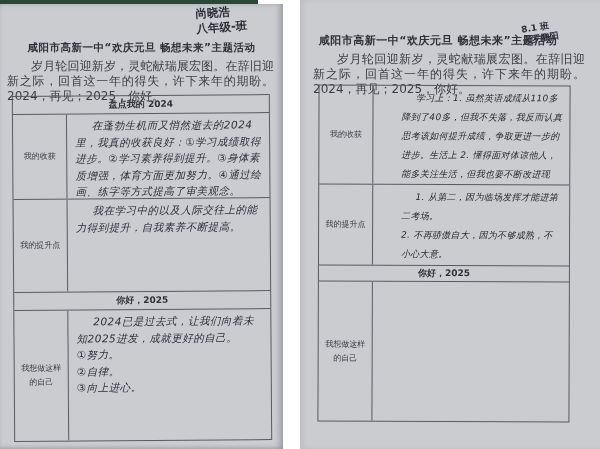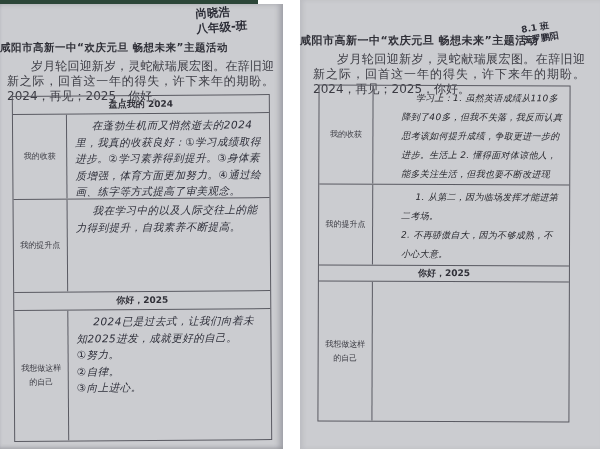--- a/index.html
+++ b/index.html
@@ -16,21 +16,21 @@
                 box-shadow: inset -4px 0 5px rgba(60,60,70,.25), inset 0 -2px 3px rgba(60,60,70,.12); }
   .page-right { left:300px; top:0;  width:300px; height:449px;
                 box-shadow: inset 3px 0 4px rgba(60,60,70,.10); }
 
   .annot { position:absolute; font-weight:bold; color:#2b2c36; }
   .annot div { white-space:nowrap; }
   .annot-left  { left:196px; top:1px;  font-size:11.5px; line-height:15px; transform:rotate(-4deg); }
   .annot-right { left:222px; top:22px; font-size:9px;  line-height:11px;  transform:rotate(-9deg); }
 
   .title { position:absolute; font-size:11px; font-weight:bold; letter-spacing:.5px;
-           text-align:left; white-space:nowrap; color:#303038; }
+           text-align:center; white-space:nowrap; color:#303038; }
   .page-left  .title { left:0; width:100%; top:37px; font-size:10.5px; }
   .page-right .title { left:0; width:92%;  top:33px; }
 
   .intro { position:absolute; font-size:12px; color:#3c3c44; line-height:15px;
            text-indent:2em; margin:0; text-align:justify; }
   .page-left  .intro { left:7px;  right:9px;  top:55px; }
   .page-right .intro { left:13px; right:15px; top:52px; }
 
   .tbl { position:absolute; border:1px solid #5a5a62; display:flex; flex-direction:column;
          box-sizing:border-box; background:transparent; }

